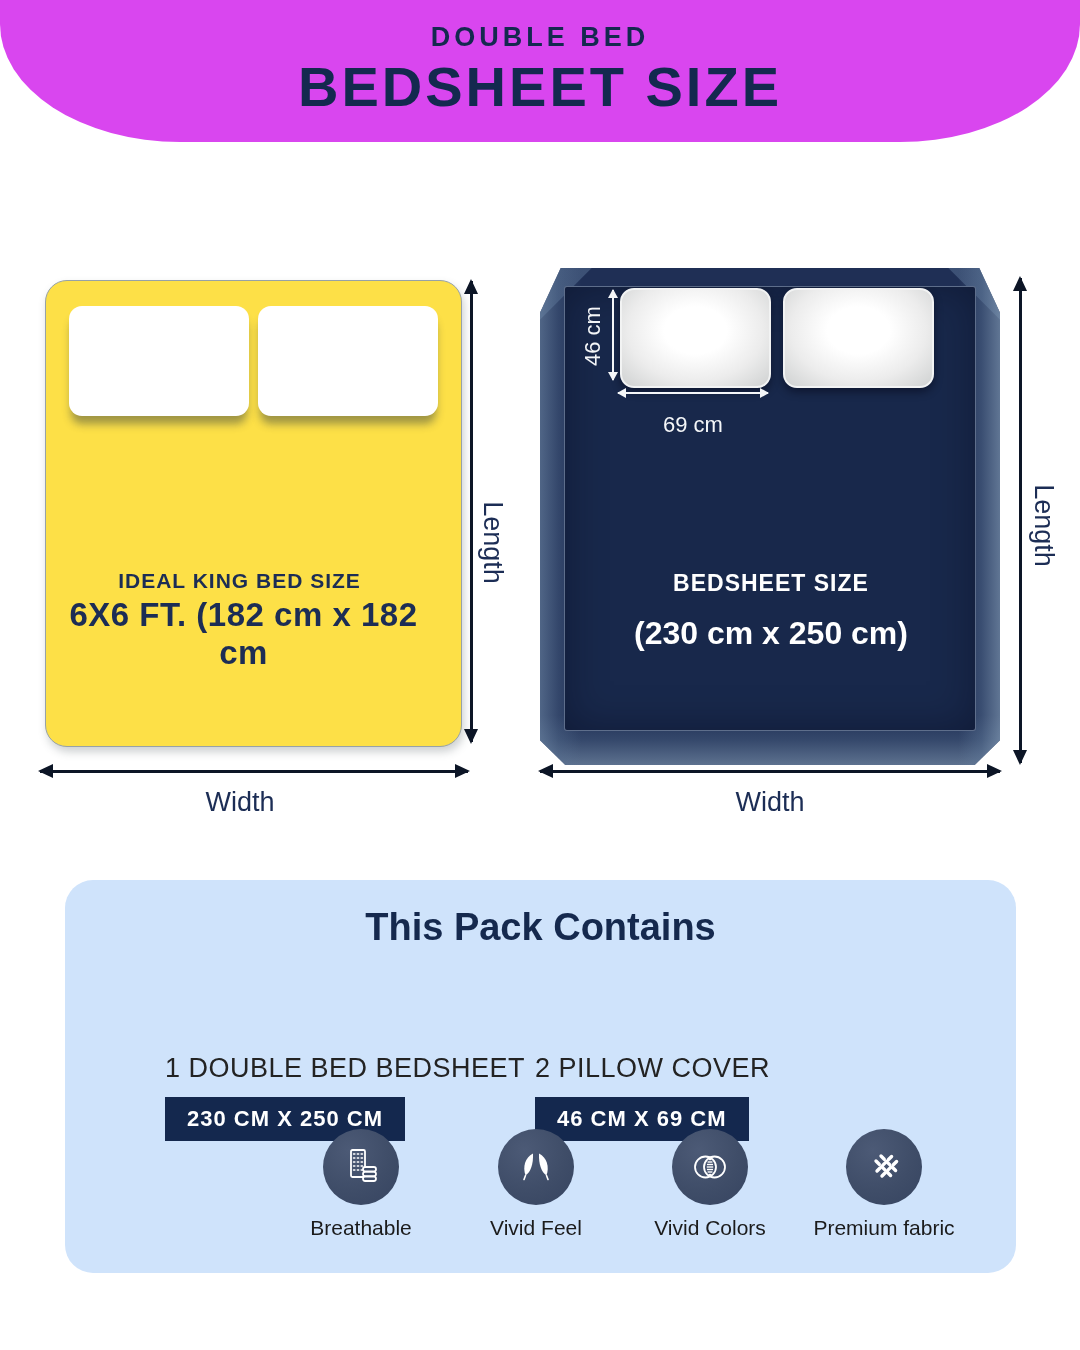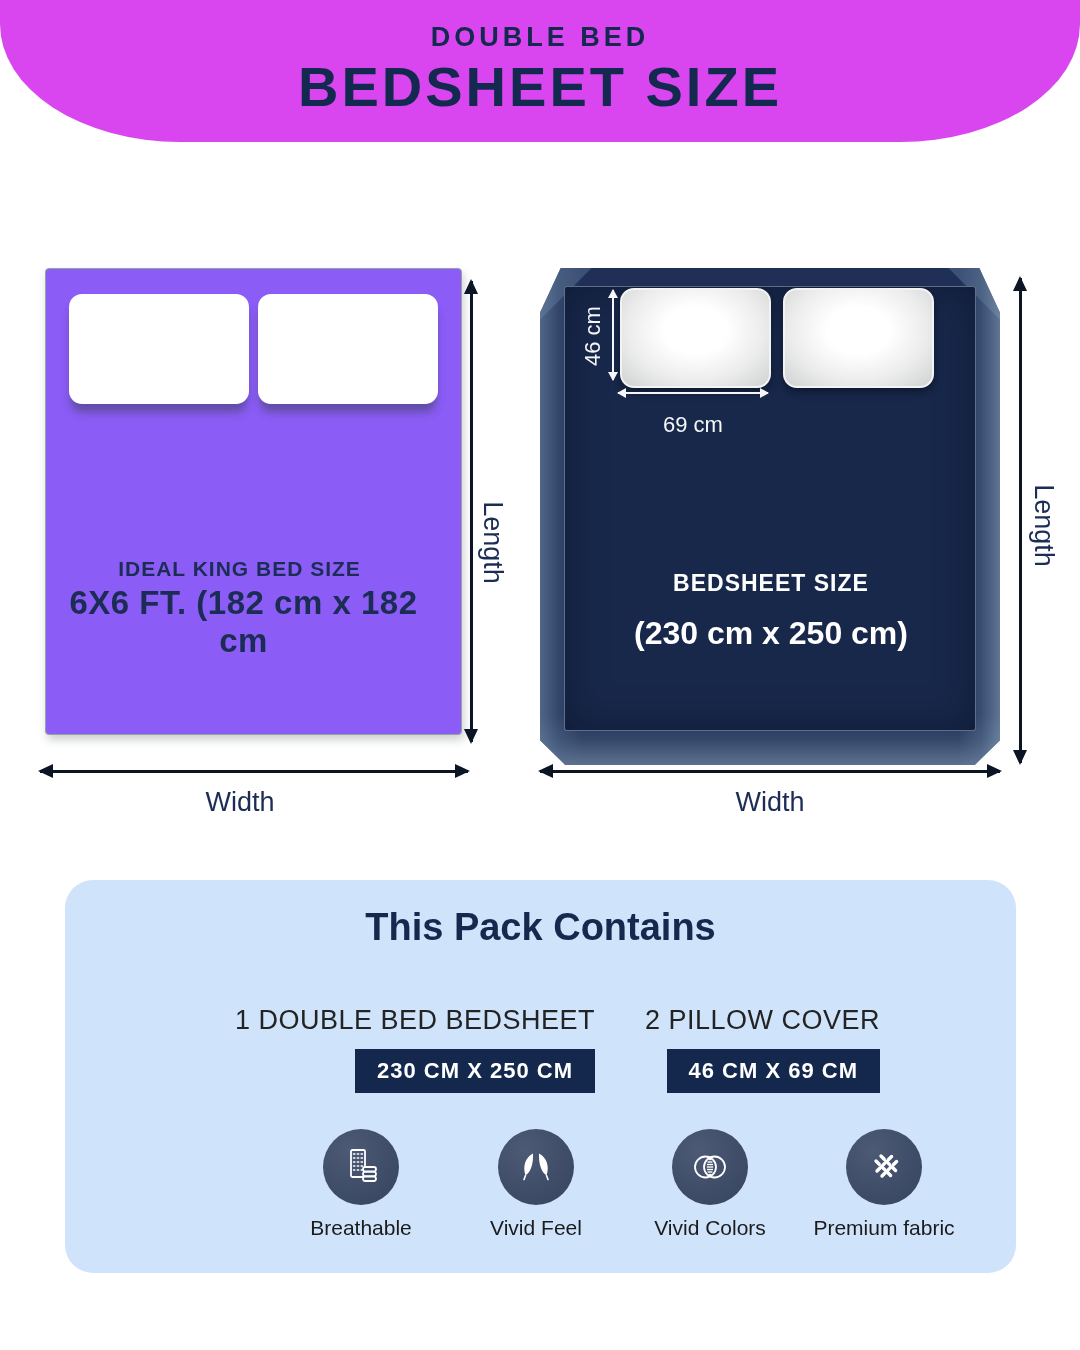--- a/index.html
+++ b/index.html
@@ -33,22 +33,22 @@
       border-right:5px solid transparent;border-top:9px solid #f4f6f8;}
   .wharrow{position:absolute;height:2px;background:#f4f6f8;}
   .wharrow::before{content:"";position:absolute;left:-1px;top:-4px;border-top:5px solid transparent;
       border-bottom:5px solid transparent;border-right:9px solid #f4f6f8;}
   .wharrow::after{content:"";position:absolute;right:-1px;top:-4px;border-top:5px solid transparent;
       border-bottom:5px solid transparent;border-left:9px solid #f4f6f8;}
 
   .dim-label{position:absolute;color:#1c2d55;font-size:27px;text-align:center;}
 
   
-  .bed{position:absolute;left:45px;top:268px;width:415px;height:465px;background:#8b5cf6;
-       border:1px solid #97a2a6;border-radius:4px;box-shadow:2px 5px 8px rgba(60,70,75,.25);}
+  .bed{position:absolute;left:45px;top:280px;width:415px;height:465px;background:#fde047;
+       border:1px solid #97a2a6;border-radius:22px;box-shadow:2px 5px 8px rgba(60,70,75,.25);}
   .bed .pillow{position:absolute;top:25px;height:110px;background:#ffffff;border-radius:13px;
        box-shadow:0 10px 9px -2px rgba(45,58,64,.45);}
   .bed .p1{left:23px;width:180px;}
   .bed .p2{left:212px;width:180px;}
   .bed-text{position:absolute;left:0;right:28px;top:288px;text-align:center;color:#1c2d55;}
   .bed-text .t1{font-size:21px;font-weight:700;letter-spacing:1px;}
   .bed-text .t2{font-size:33px;font-weight:700;margin-top:3px;letter-spacing:.5px;margin-left:8px;}
 
   
   .sheet{position:absolute;left:540px;top:268px;width:460px;height:497px;}
@@ -73,21 +73,21 @@
   .sheet-dim{position:absolute;color:#f4f6f8;font-size:22px;text-align:center;}
   .sheet-text{position:absolute;left:16px;width:430px;text-align:center;color:#ffffff;}
   .sheet-text .t1{font-size:23px;font-weight:700;letter-spacing:1px;}
   .sheet-text .t2{font-size:32px;font-weight:700;margin-top:18px;}
 
   
   .panel{position:absolute;left:65px;top:880px;width:951px;height:393px;background:#cfe3fb;
          border-radius:28px;}
   .panel .heading{position:absolute;top:26px;left:0;width:100%;text-align:center;
          font-size:38px;font-weight:800;color:#15294e;}
-  .pack-item{position:absolute;text-align:right;}
+  .pack-item{position:absolute;text-align:left;margin-top:48px;}
   .pack-item .lbl{font-size:27px;font-weight:500;color:#232323;letter-spacing:.5px;}
   .pack-item .badge{display:inline-block;margin-top:13px;background:#14284e;color:#ffffff;
          font-size:22px;font-weight:600;letter-spacing:1px;padding:9px 22px;}
   .item1{left:100px;top:125px;width:430px;}
   .item2{left:470px;top:125px;width:345px;}
 
   .feature{position:absolute;width:170px;text-align:center;}
   .feature .circ{width:76px;height:76px;border-radius:50%;margin:0 auto;
       background:radial-gradient(circle at 35% 28%,#4c5a76 0%,#3f4d68 55%,#364460 100%);
       display:flex;align-items:center;justify-content:center;}

